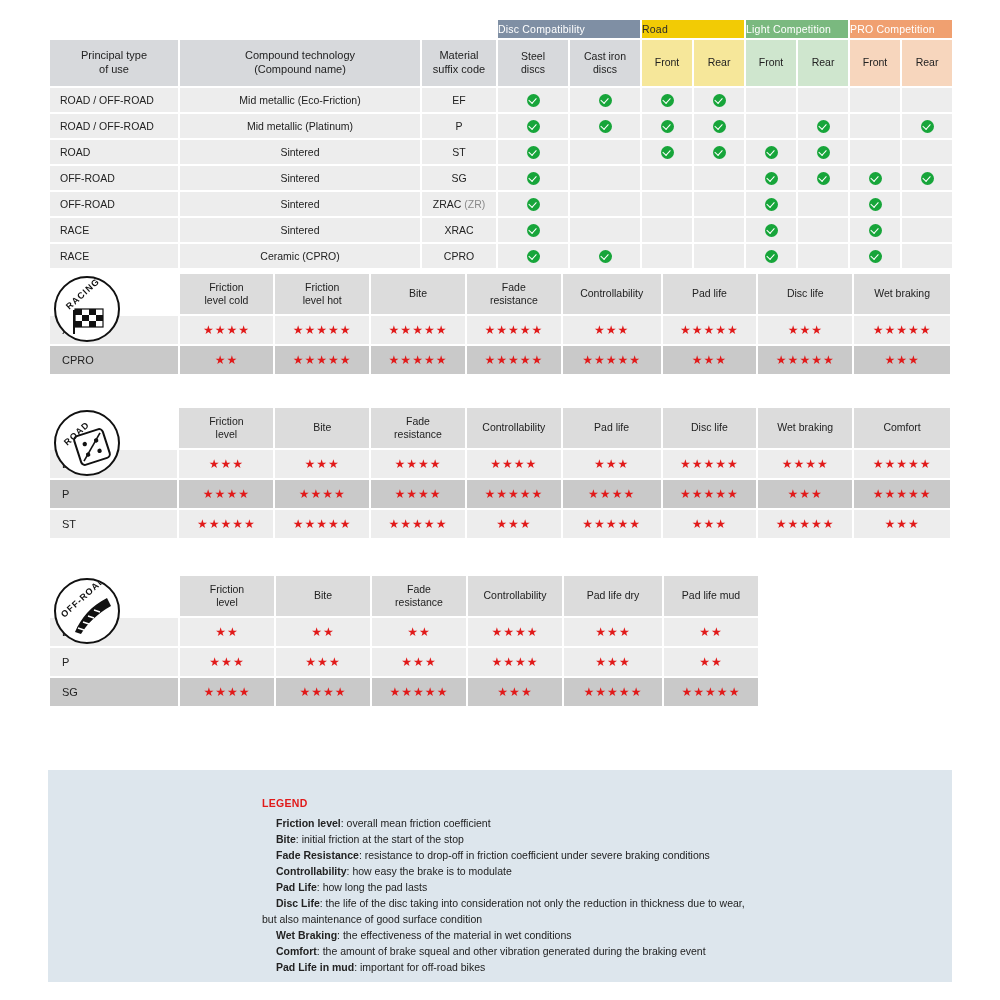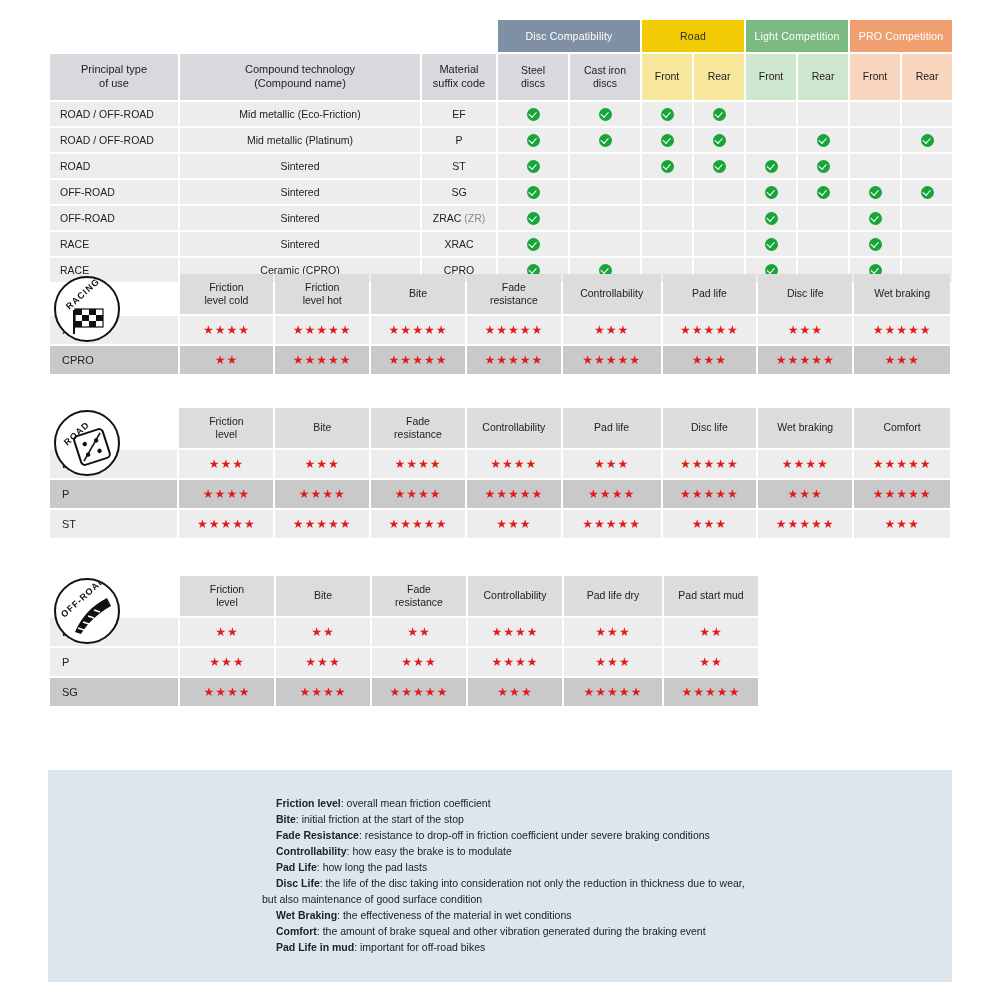--- a/index.html
+++ b/index.html
@@ -26,22 +26,21 @@
     border-collapse: separate;
     border-spacing: 2px 2px;
     width: 904px;
     table-layout: fixed;
   }
   table.compat td, table.compat th {
     padding: 0;
     font-weight: normal;
   }
   .grp {
-    height: 32px;
-    text-align: center;
+    height: 18px;
     font-size: 10.5px;
     font-weight: bold;
     color: #ffffff;
     letter-spacing: .2px;
     vertical-align: middle;
     margin-top: 30px;
   }
   .grp.disc { background: #7f8fa4; }
   .grp.road { background: #f2cb05; color: #2b2b2b; }
   .grp.light { background: #7ab97f; }
@@ -478,21 +477,21 @@
           <col style="width:94px">
       </colgroup>
       <tbody id="offroad-body">
           <tr>
             <td class="logocell"></td>
             <td class="hd">Friction<br>level</td>
             <td class="hd">Bite</td>
             <td class="hd">Fade<br>resistance</td>
             <td class="hd">Controllability</td>
             <td class="hd">Pad life dry</td>
-            <td class="hd">Pad start mud</td>
+            <td class="hd">Pad life mud</td>
           </tr>
           <tr>
             <td class="rowlabel">EF</td>
             <td class="cell">★★</td>
             <td class="cell">★★</td>
             <td class="cell">★★</td>
             <td class="cell">★★★★</td>
             <td class="cell">★★★</td>
             <td class="cell">★★</td>
           </tr>
@@ -522,20 +521,21 @@
         <g>
           <path d="M6 40 C12 26, 22 14, 38 6 L42 14 C28 22, 18 32, 12 42 Z" fill="#111"></path>
           <path d="M9 36 L15 38 M14 30 L20 32 M19 24 L25 26 M25 18 L31 20" stroke="#fff" stroke-width="1.4"></path>
         </g>
       </svg>
     </div>
   </div>
 
   <div class="legend">
     <div class="legend-inner">
+      <div class="legend-title">LEGEND</div>
       <div id="legend-lines">
           <div class="legend-line"><b>Friction level</b><span>: overall mean friction coefficient</span></div>
           <div class="legend-line"><b>Bite</b><span>: initial friction at the start of the stop</span></div>
           <div class="legend-line"><b>Fade Resistance</b><span>: resistance to drop-off in friction coefficient under severe braking conditions</span></div>
           <div class="legend-line"><b>Controllability</b><span>: how easy the brake is to modulate</span></div>
           <div class="legend-line"><b>Pad Life</b><span>: how long the pad lasts</span></div>
           <div class="legend-line"><b>Disc Life</b><span>: the life of the disc taking into consideration not only the reduction in thickness due to wear,</span></div>
           <div class="legend-line"><span>but also maintenance of good surface condition</span></div>
           <div class="legend-line"><b>Wet Braking</b><span>: the effectiveness of the material in wet conditions</span></div>
           <div class="legend-line"><b>Comfort</b><span>: the amount of brake squeal and other vibration generated during the braking event</span></div>

